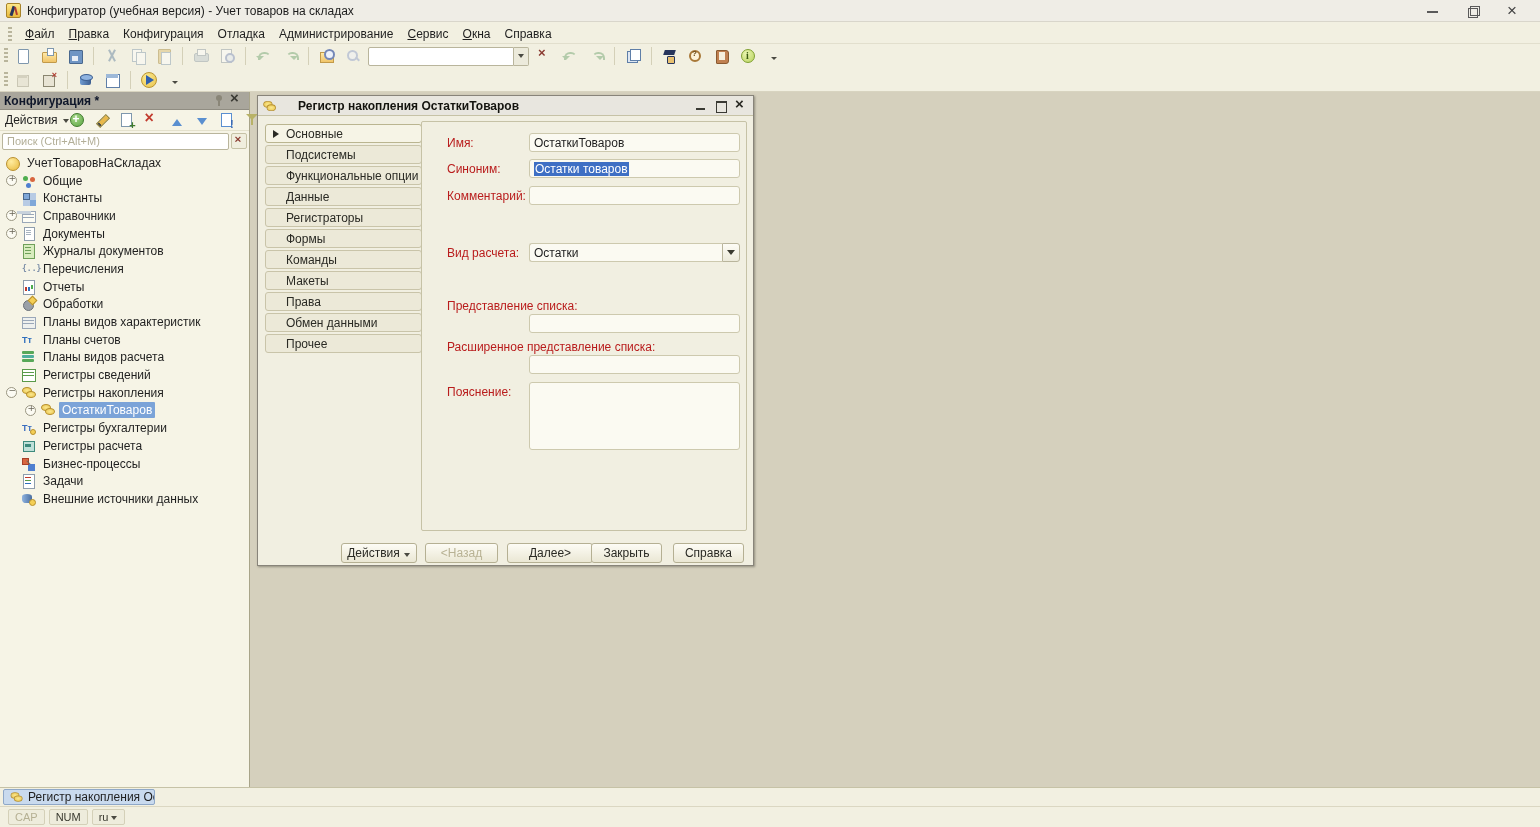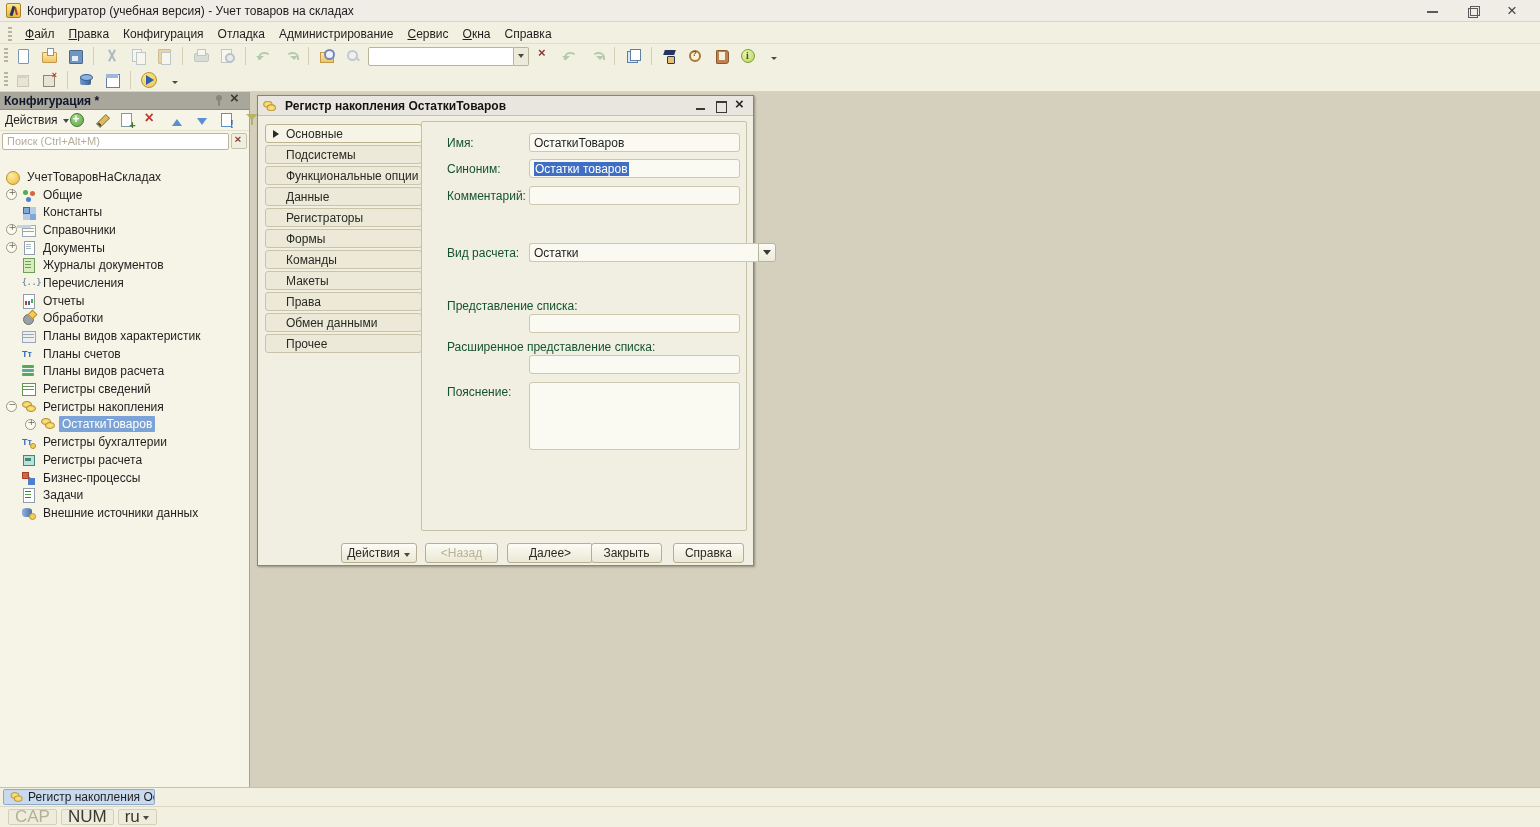--- a/index.html
+++ b/index.html
@@ -110,21 +110,21 @@
   .sb-title{font-weight:bold;color:#0f172a;flex:1}
   .sb-actions{height:21px;display:flex;align-items:center;gap:3px;padding:0 3px;border-bottom:1px solid #e4e1cc}
   .sb-actions .lbl{padding:0 2px}
   .dd-small{width:7px;height:10px;position:relative}
   .dd-small::before{content:"";position:absolute;left:0;top:4px;border:3px solid transparent;border-top:4px solid #4a4a42}
   .sb-search{height:20px;display:flex;align-items:center;padding:1px 2px;gap:2px}
   .sb-search input{flex:1;height:17px;border:1px solid #b9b59c;background:#fff;padding:0 4px;font-size:11px;color:#333;border-radius:2px}
   .sb-search input::placeholder{color:#b3af98}
   .sb-search .xbtn{width:16px;height:16px;position:relative;background:#f0eede;border:1px solid #c6c2a6;border-radius:2px}
 
-  .tree{padding-top:17px}
+  .tree{padding-top:3px}
   .trow{height:17.7px;display:flex;align-items:center;padding-left:6px;white-space:nowrap}
   .trow .exp{width:11px;height:11px;margin-right:5px;position:relative;flex:none}
   .exp.plus::before,.exp.minus::before{content:"";position:absolute;left:0;top:0;width:9px;height:9px;border:1px solid #9a9682;border-radius:50%;background:#fcfbf3}
   .exp.plus::after{content:"+";position:absolute;left:2.5px;top:-2px;font:9px/11px "DejaVu Sans",sans-serif;color:#6a6658}
   .exp.minus::after{content:"−";position:absolute;left:2.5px;top:-2px;font:9px/11px "DejaVu Sans",sans-serif;color:#6a6658}
   .lvl2{padding-left:25px}
   .tlabel{padding:1px 3px;border-radius:1px}
   .trow.selected .tlabel{background:#7ba3d8;color:#fff}
 
   
@@ -158,55 +158,55 @@
   .ti-bp::before{content:"";position:absolute;left:0;top:1px;width:5px;height:5px;background:#d8663f;border:1px solid #a8402a;box-shadow:6px 6px 0 #4f7fd0}
   .ti-bp::after{content:"";position:absolute;left:4px;top:5px;width:5px;height:1px;background:#6a6658;transform:rotate(45deg)}
   .ti-task::before{content:"";position:absolute;left:1px;top:0;width:10px;height:13px;background:#fff;border:1px solid #8f9dac}
   .ti-task::after{content:"";position:absolute;left:3px;top:3px;width:6px;height:1px;background:#c0392b;box-shadow:0 3px 0 #5a9a4a,0 6px 0 #2e6fbd}
   .ti-extds::before{content:"";position:absolute;left:0;top:2px;width:10px;height:9px;background:linear-gradient(90deg,#8fb3e0,#4a6ea0);border-radius:50% 50% 45% 45%/30% 30% 40% 40%}
   .ti-extds::after{content:"";position:absolute;right:0;bottom:0;width:5px;height:5px;background:#f4cf56;border:1px solid #b8912e;border-radius:50%}
 
   
   .workspace{position:absolute;left:251px;top:92px;width:1289px;height:695px;background:#d5d0bd}
   .dialog{position:absolute;left:257px;top:95px;width:497px;height:471px;background:#f1efe1;border:1px solid #88847a;box-shadow:1px 1px 2px rgba(80,78,66,.5)}
-  .dlg-titlebar{height:20px;background:#e8e6df;border-bottom:1px solid #c6c2a6;display:flex;align-items:center;padding:0 4px;gap:7px}
+  .dlg-titlebar{height:20px;background:#e8e6df;border-bottom:1px solid #c6c2a6;display:flex;align-items:center;padding:0 4px;gap:20px}
   .dlg-title{font-weight:bold;color:#14140f;flex:1;white-space:nowrap;overflow:hidden}
   .dlg-controls{display:flex;gap:8px;padding-right:2px}
   .dc{width:12px;height:12px;position:relative}
   .dc-min::before{content:"";position:absolute;left:1px;top:8px;width:9px;height:2px;background:#3a3a34}
   .dc-max::before{content:"";position:absolute;left:1px;top:1px;width:9px;height:9px;border:1px solid #3a3a34;border-top-width:2px}
   .dc-close::before{content:"×";position:absolute;left:0;top:-4px;font:bold 15px/15px "Liberation Sans",sans-serif;color:#2a2a24}
 
   .dlg-tabs{position:absolute;left:7px;top:28px;width:157px}
   .dtab{height:19px;margin-bottom:2px;background:#ece9d8;border:1px solid #c9c4a9;border-radius:3px;display:flex;align-items:center;padding-left:20px;position:relative;color:#2a2a24}
   .dtab.active{background:#f6f4e6;border-color:#bab590}
   .dtab.active .tri{position:absolute;left:7px;top:5px;border:4px solid transparent;border-left:6px solid #2a2a24}
 
   .dlg-content{position:absolute;left:163px;top:25px;width:326px;height:410px;border:1px solid #c6c2a6;border-radius:2px;background:#f1efe1}
-  .fld-label{position:absolute;color:#14532d}
+  .fld-label{position:absolute;color:#b91c1c}
   .fld-input{position:absolute;width:211px;height:19px;background:#fbfaf2;border:1px solid #cdc9ae;border-radius:3px;font-size:12px;padding:0 4px;color:#1f1f1f}
   .fake-input{position:absolute;width:211px;height:19px;background:#fbfaf2;border:1px solid #cdc9ae;border-radius:3px;padding:1px 4px;display:flex;align-items:center}
   .sel-text{background:#3e6fc4;color:#fff;padding:0 1px}
-  .combo{position:absolute;width:247px;height:19px;display:flex}
+  .combo{position:absolute;width:211px;height:19px;display:flex}
   .combo .cfield{flex:1;background:#fbfaf2;border:1px solid #cdc9ae;border-right:none;border-radius:3px 0 0 3px;display:flex;align-items:center;padding:0 4px}
   .combo .cbtn{width:18px;background:linear-gradient(#fdfcf5,#eceadb);border:1px solid #b9b59c;border-radius:0 3px 3px 0;display:flex;align-items:center;justify-content:center}
   .combo .cbtn::before{content:"";border:4px solid transparent;border-top:5px solid #3a3a30;margin-top:4px}
   .fld-textarea{position:absolute;width:211px;height:68px;background:#fbfaf2;border:1px solid #cdc9ae;border-radius:3px;resize:none;font-size:12px;padding:2px 4px}
 
   .dlg-buttons .btn{position:absolute;top:447px;height:20px;background:linear-gradient(#fdfcf5,#eae7d4);border:1px solid #b5b093;border-radius:3px;font-size:12px;color:#2a2a24;display:flex;align-items:center;justify-content:center;gap:4px}
   .btn.disabled{color:#b8b294}
   .btn .dd-small{margin-top:2px}
 
   
   .wtaskbar{position:absolute;left:0;top:787px;width:100%;height:19px;background:#f2f0e1;border-top:1px solid #c6c2a6;display:flex;align-items:center;padding-left:3px}
   .wtab{height:16px;display:flex;align-items:center;gap:3px;background:#c9daee;border:1px solid #8fa8c8;border-radius:2px;padding:0 5px;max-width:152px;white-space:nowrap;overflow:hidden}
   .wtab .ic-coins{transform:scale(.8)}
   .statusbar{position:absolute;left:0;top:806px;width:100%;height:21px;background:#f2f0e1;border-top:1px solid #dbd7c2;display:flex;align-items:center;padding:0 4px;color:#3a3a30}
   .statusbar .hint{flex:1}
-  .sb-cell{height:16px;border:1px solid #d4d0b8;border-radius:2px;background:#eeecdc;display:flex;align-items:center;justify-content:center;padding:0 6px;margin-left:4px;font-size:17px}
+  .sb-cell{height:16px;border:1px solid #d4d0b8;border-radius:2px;background:#eeecdc;display:flex;align-items:center;justify-content:center;padding:0 6px;margin-left:4px;font-size:11px}
   .sb-cell.off{color:#b5b093}
   .sb-cell.lang{gap:3px}
   .appicon{width:15px;height:15px;background:linear-gradient(#ffe98a,#e8b93c);border:1px solid #a8832a;border-radius:2px;position:relative}
   .appicon::before{content:"";position:absolute;left:4px;top:2px;width:3px;height:10px;background:#27355c;transform:rotate(18deg)}
   .appicon::after{content:"";position:absolute;left:8px;top:3px;width:2px;height:8px;background:#b03a2e;transform:rotate(-14deg)}
 </style>
 </head>
 <body>
 
 <div class="titlebar">

